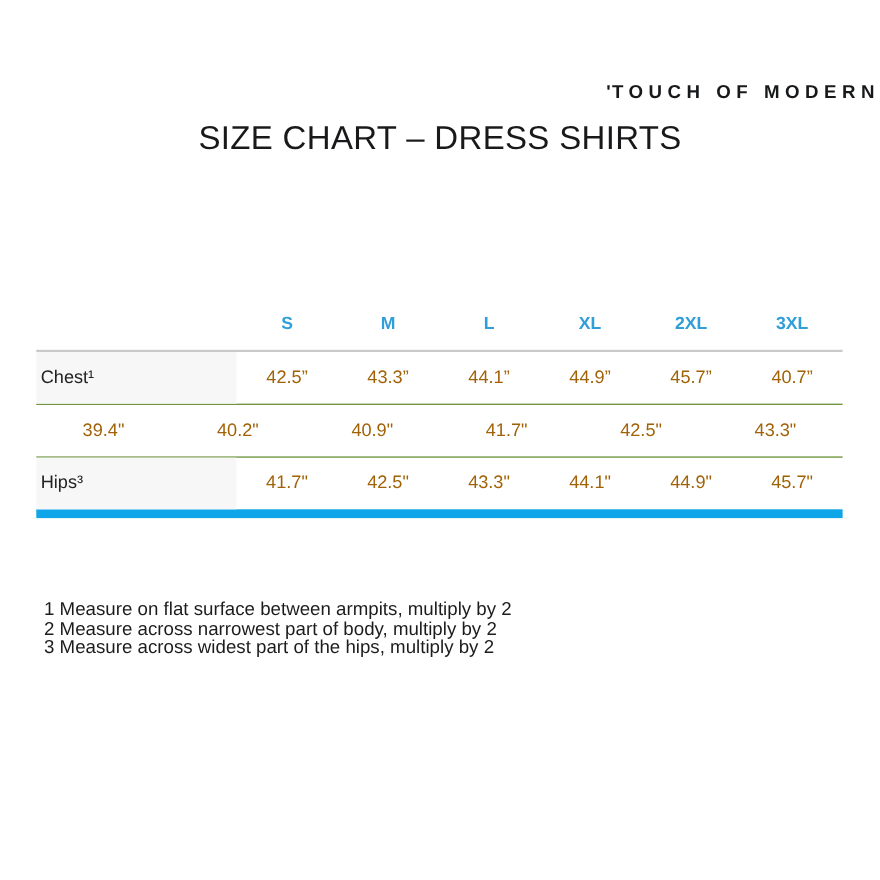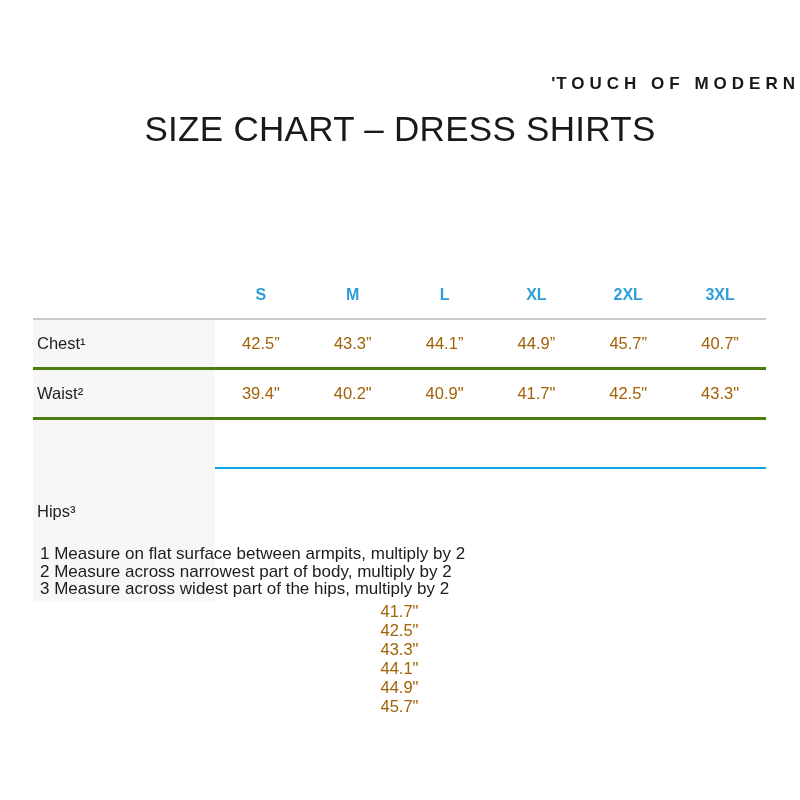--- a/index.html
+++ b/index.html
@@ -29,21 +29,21 @@
   .logo .mark { letter-spacing: 1px; }
 
   
   .title {
     position: absolute;
     top: 109px;
     left: 0;
     width: 100%;
     margin: 0;
     text-align: center;
-    font-size: 35px;
+    font-size: 30px;
     font-weight: 500;
     letter-spacing: 0.3px;
     color: #19191b;
   }
 
   
   .caption {
     position: absolute;
     top: 234px;
     left: 0;
@@ -56,22 +56,22 @@
 
   
   .table {
     position: absolute;
     top: 272px;
     left: 33px;
     width: 733px;
   }
   .trow { display: flex; align-items: center; height: 47px; }
   .trow.thead { height: 46px; border-bottom: 2px solid #c9c9c9; }
-  .trow.body-row { border-bottom: 3px solid #4d7c0f; }
-  .trow.last-row { border-bottom: 2px solid #0ea5e9; flex-direction: column; }
+  .trow.body-row { border-bottom: 1px solid #4d7c0f; }
+  .trow.last-row { border-bottom: 8px solid #0ea5e9; }
   .tlabel {
     width: 182px;
     flex: 0 0 182px;
     align-self: stretch;
     display: flex;
     align-items: center;
     padding-left: 4px;
     box-sizing: border-box;
     font-size: 16.5px;
     color: #222;
@@ -138,21 +138,20 @@
       <div class="tlabel">Chest¹</div>
       <div class="tcell">42.5”</div>
       <div class="tcell">43.3”</div>
       <div class="tcell">44.1”</div>
       <div class="tcell">44.9”</div>
       <div class="tcell">45.7”</div>
       <div class="tcell">40.7”</div>
     </div>
 
     <div class="trow body-row">
-      <div class="tlabel">Waist²</div>
       <div class="tcell">39.4"</div>
       <div class="tcell">40.2"</div>
       <div class="tcell">40.9"</div>
       <div class="tcell">41.7"</div>
       <div class="tcell">42.5"</div>
       <div class="tcell">43.3"</div>
     </div>
 
     <div class="trow last-row">
       <div class="tlabel">Hips³</div>

